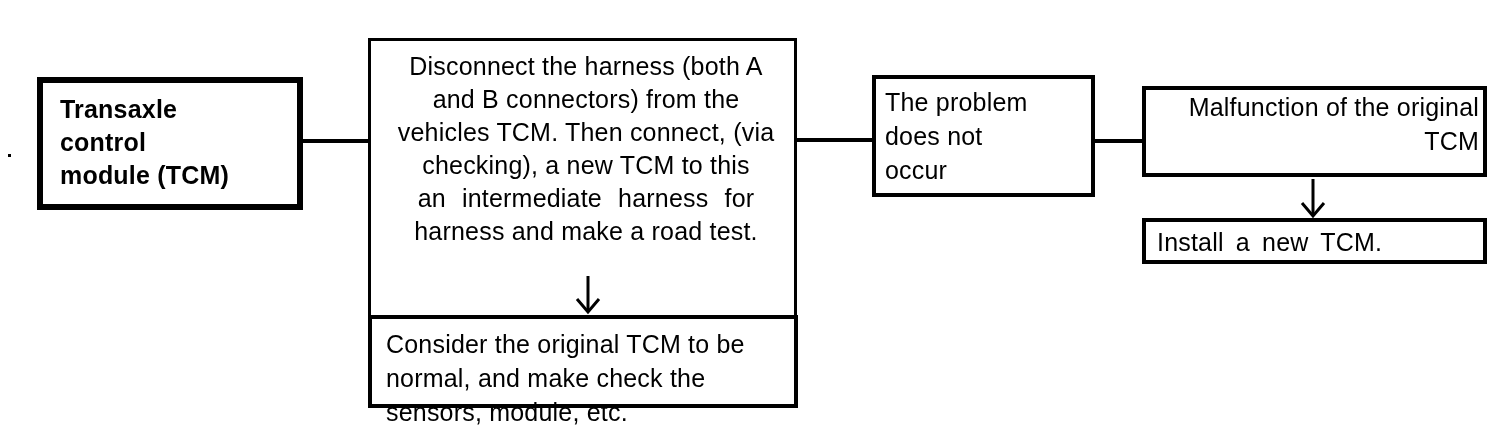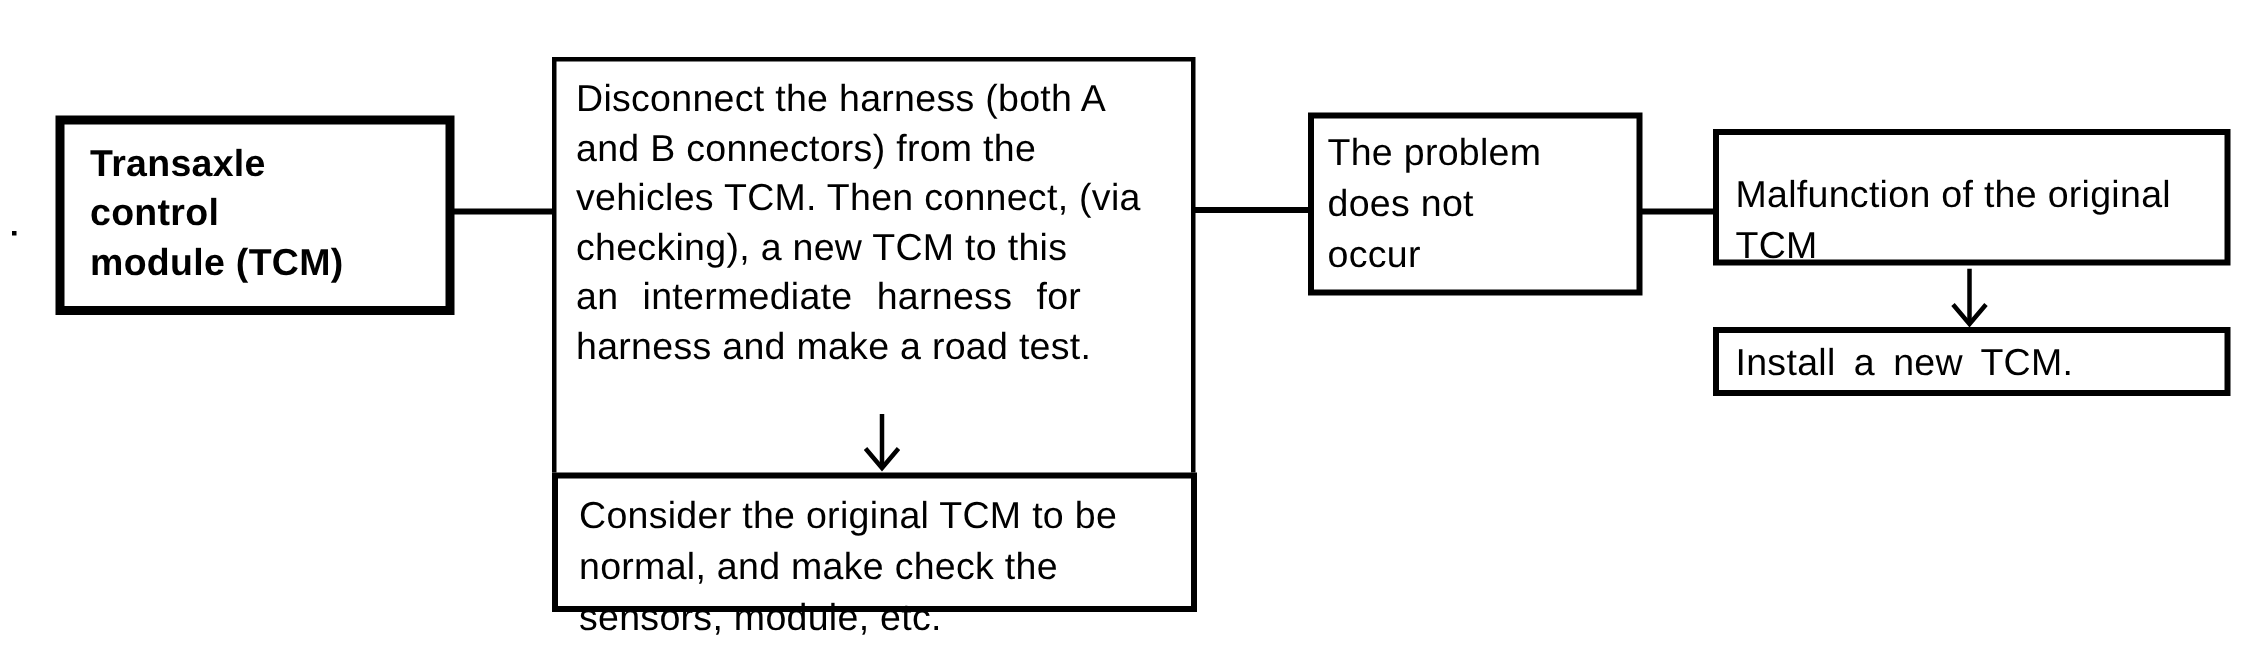--- a/index.html
+++ b/index.html
@@ -37,38 +37,40 @@
     display: flex;
   }
   .step-box .num { width: 44px; flex: 0 0 44px; }
 
   
   .action-box {
     left: 368px; top: 38px;
     width: 429px; height: 305px;
     border-width: 3px;
     padding: 9px 6px 0 13px;
+    text-align: center;
   }
   
   .action-box .ln:nth-child(5) { word-spacing: 9px; }
 
   
   .result-box {
     left: 872px; top: 75px;
     width: 223px; height: 122px;
     padding: 6px 6px 0 9px;
     line-height: 34px;
   }
 
   
   .diagnosis-box {
     left: 1142px; top: 86px;
     width: 345px; height: 91px;
-    padding: 23px 4px 0 11px;
+    padding: 0 4px 0 11px;
     line-height: 34px;
+    text-align: right;
   }
 
   
   .remedy-box {
     left: 1142px; top: 218px;
     width: 345px; height: 46px;
     padding: 4px 4px 0 11px;
     word-spacing: 5px;
   }
 

